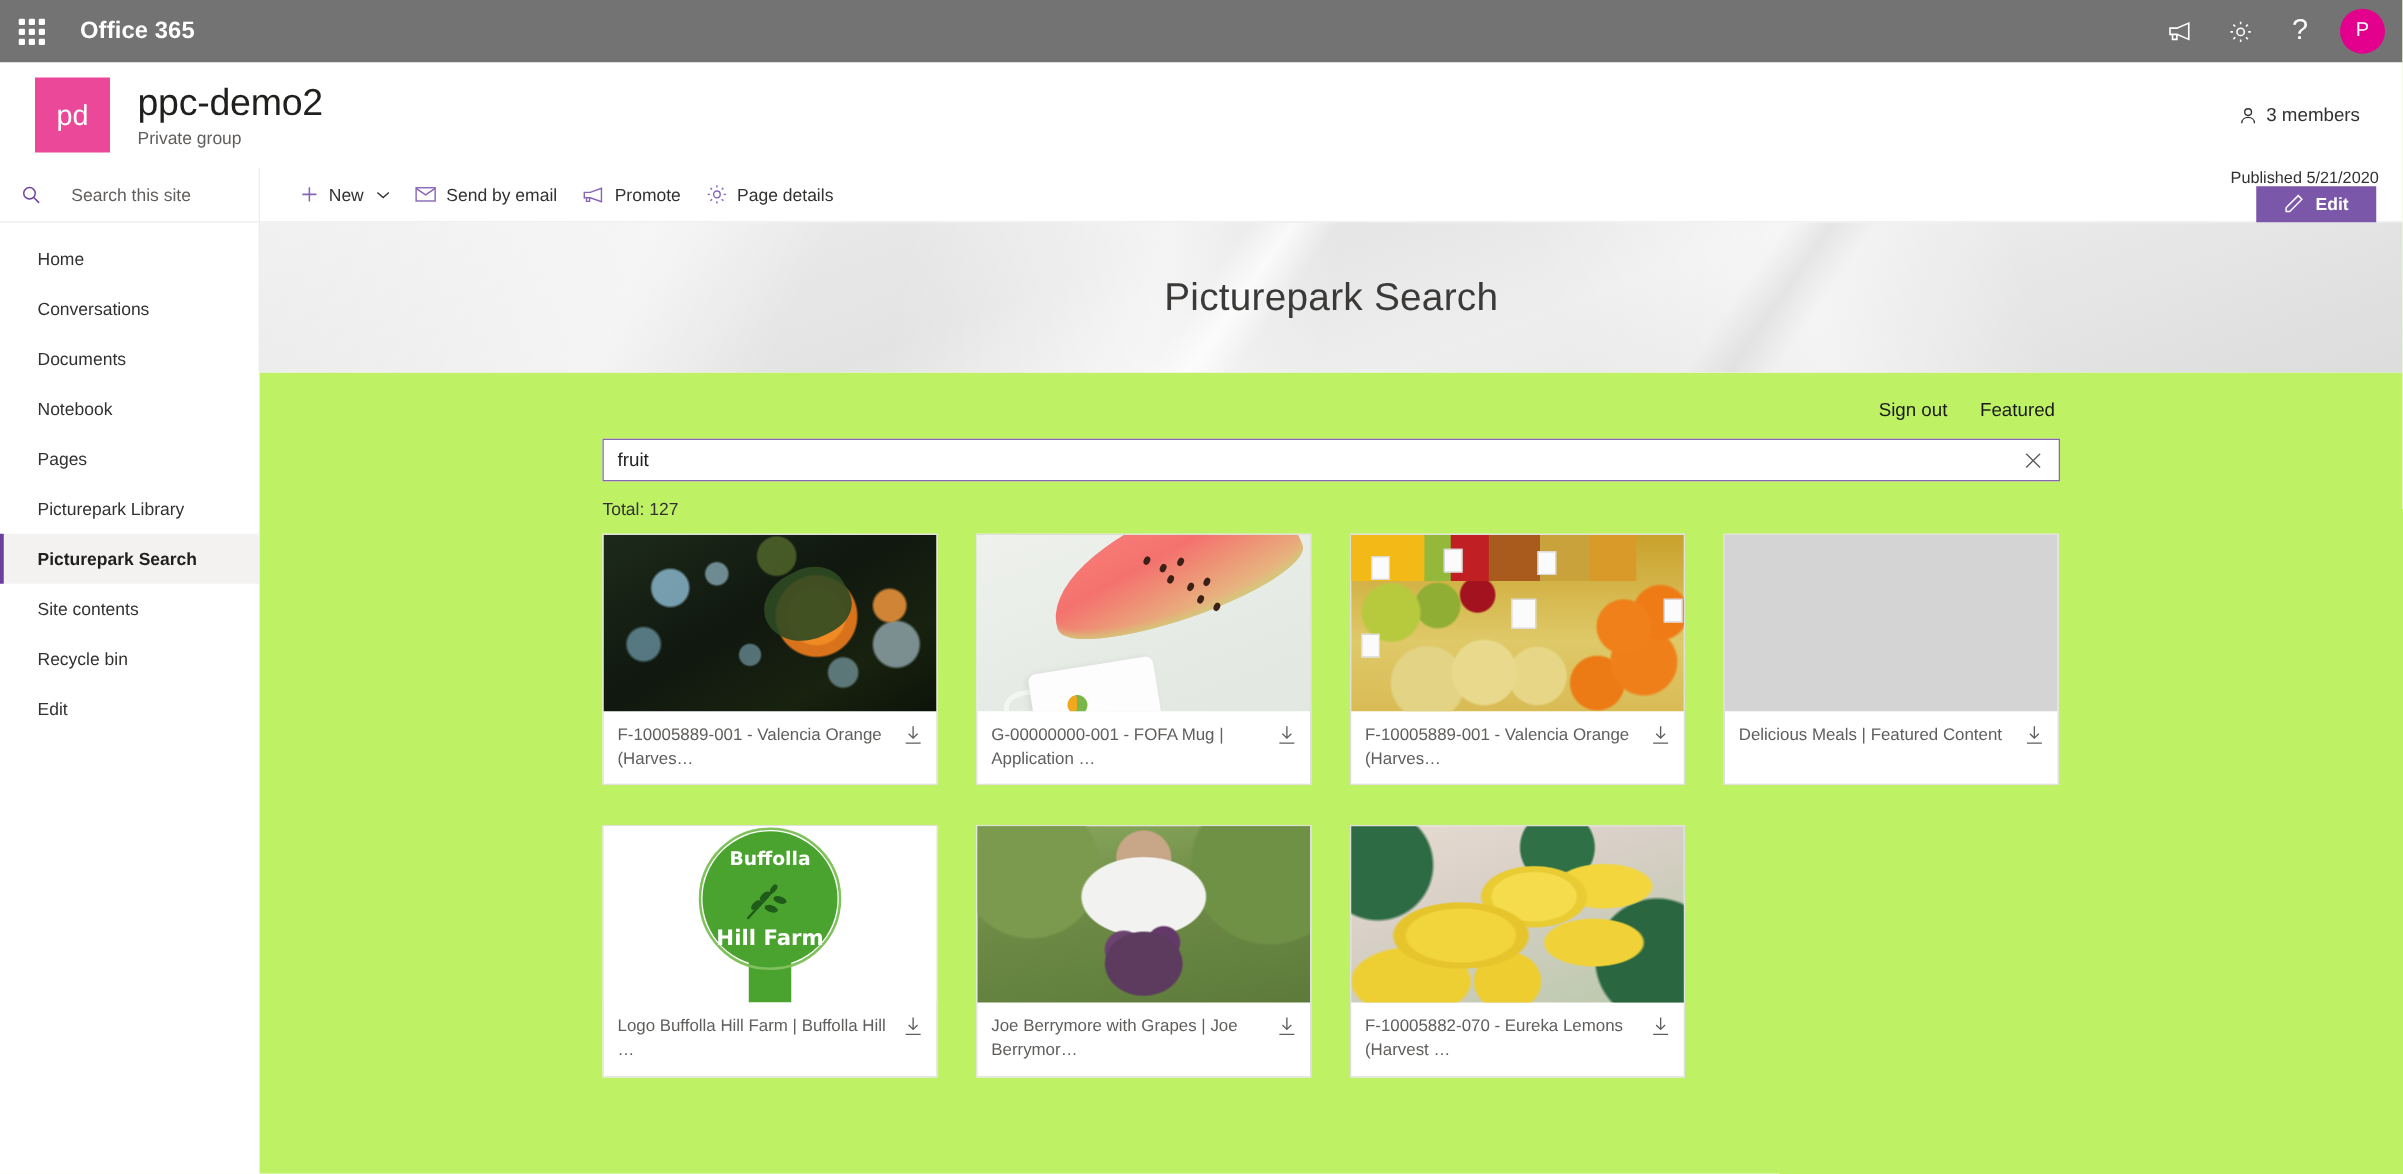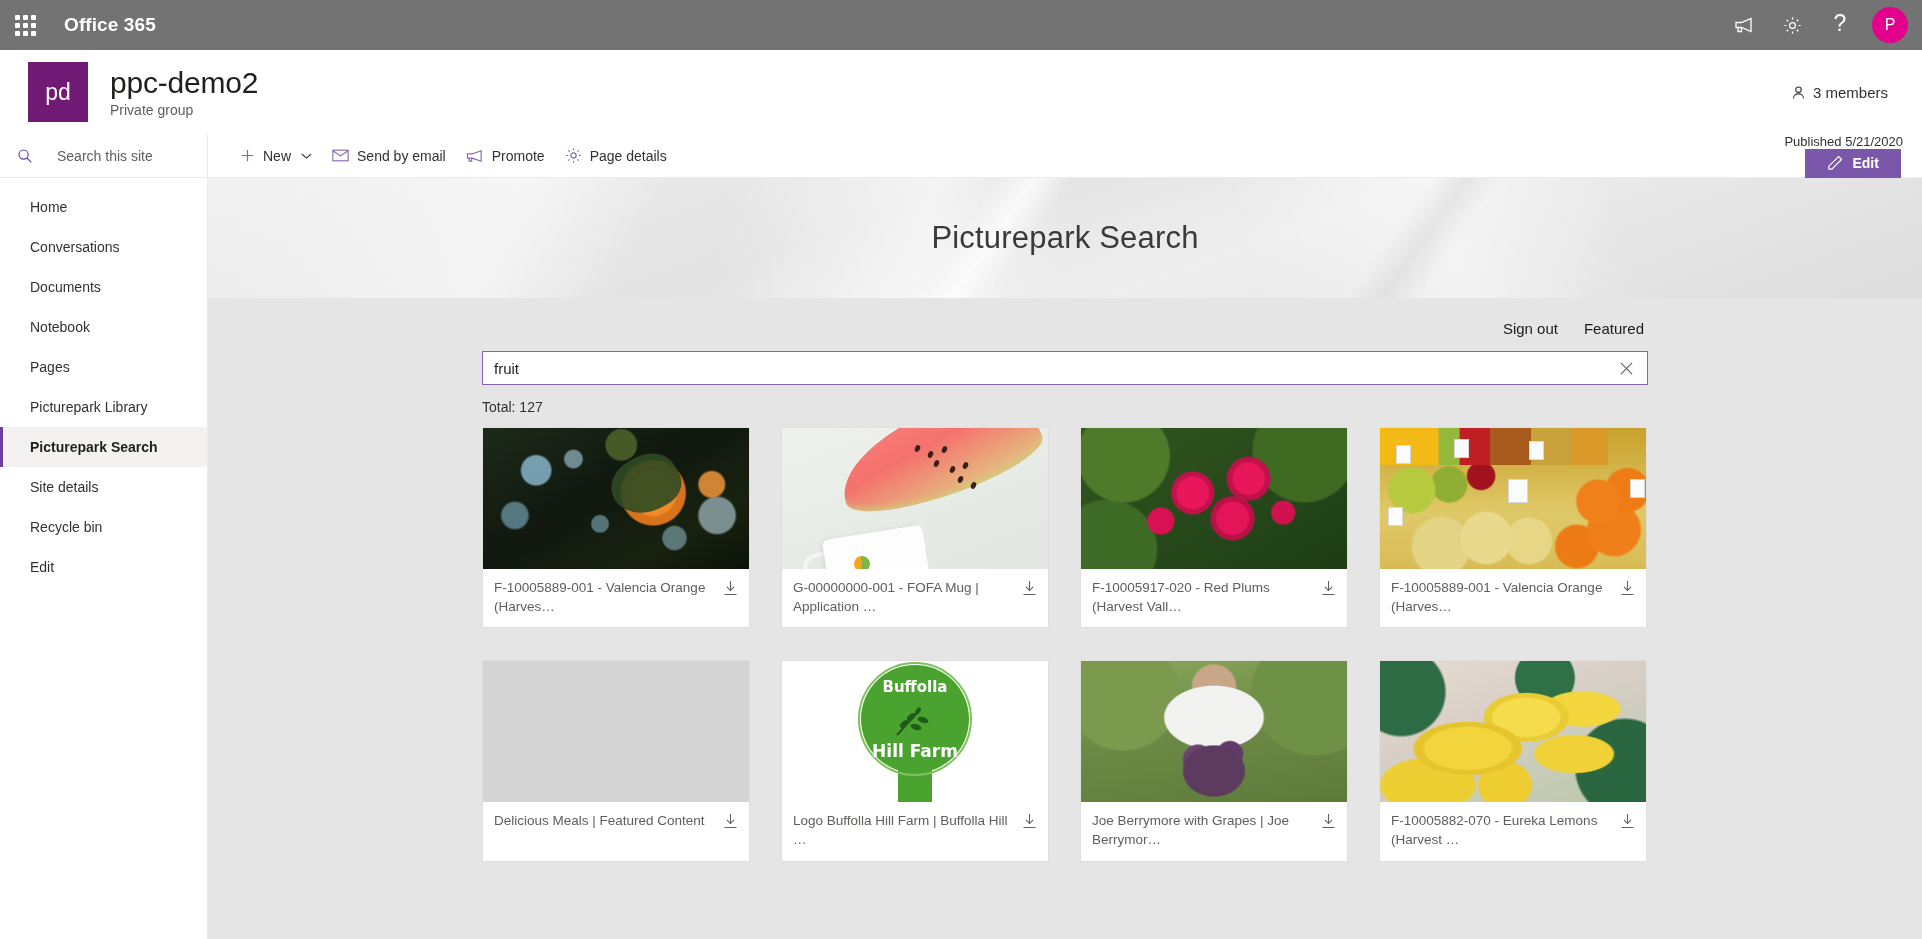--- a/index.html
+++ b/index.html
@@ -56,21 +56,21 @@
   
   .site-header {
     height: 84px; width: 100%;
     background: #fff;
     display: flex; align-items: center;
     padding: 0 26px 0 28px;
     position: relative;
   }
   .site-logo {
     width: 60px; height: 60px;
-    background: #701a75; color: #fff;
+    background: #ec4899; color: #fff;
     display: flex; align-items: center; justify-content: center;
     font-size: 23px; font-weight: 400;
     flex: none;
   }
   .site-titles { margin-left: 22px; }
   .site-title {
     font-size: 30px; font-weight: 300; color: #201f1e;
     line-height: 1.12; letter-spacing: -0.2px;
   }
   .site-sub { font-size: 14px; color: #605e5c; margin-top: 3px; }
@@ -155,21 +155,21 @@
       linear-gradient(125deg, transparent 68%, rgba(200,200,200,.35) 70%, transparent 72%);
     pointer-events:none;
   }
   .hero-title {
     font-size: 31px; font-weight: 300; color: #3b3a39;
     position: relative; z-index: 2; letter-spacing: .2px;
   }
 
   
   .webpart {
-    flex: 1; background: #e5e5e5; overflow: hidden;
+    flex: 1; background: #bef264; overflow: hidden;
     padding: 0 52px 0 52px;
   }
   .wp-inner { max-width: 1166px; margin: 0 auto; padding-top: 22px; }
   .toplinks { display: flex; justify-content: flex-end; gap: 26px; padding-right: 4px; }
   .toplink { font-size: 15px; color: #1b1b1b; cursor: pointer; }
 
   .searchrow { margin-top: 14px; position: relative; }
   .search-input {
     width: 100%; height: 34px;
     border: 1px solid #8764b8;
@@ -436,21 +436,21 @@
       <div class="nav-item">
           <span>Pages</span>
         </div>
       <div class="nav-item">
           <span>Picturepark Library</span>
         </div>
       <div class="nav-item sel">
           <span>Picturepark Search</span>
         </div>
       <div class="nav-item">
-          <span>Site details</span>
+          <span>Site contents</span>
         </div>
       <div class="nav-item">
           <span>Recycle bin</span>
         </div>
       <div class="nav-item">
           <span>Edit</span>
         </div>
     </div>
   </nav>
 
@@ -553,31 +553,20 @@
             <div class="cap">
               <div class="cap-text">G-00000000-001 - FOFA Mug | Application …</div>
               <span class="dl">
                 <svg width="15" height="16" viewBox="0 0 16 17" fill="none" stroke="#605e5c" stroke-width="1.15">
                     <path d="M8 1v10M4.2 7.4L8 11.2l3.8-3.8M1.6 15.4h12.8"></path>
                   </svg>
               </span>
             </div>
           </div>
 
-          <div class="card">
-            <div class="thumb img-plums"></div>
-            <div class="cap">
-              <div class="cap-text">F-10005917-020 - Red Plums (Harvest Vall…</div>
-              <span class="dl">
-                <svg width="15" height="16" viewBox="0 0 16 17" fill="none" stroke="#605e5c" stroke-width="1.15">
-                    <path d="M8 1v10M4.2 7.4L8 11.2l3.8-3.8M1.6 15.4h12.8"></path>
-                  </svg>
-              </span>
-            </div>
-          </div>
 
           <div class="card">
             <div class="thumb img-market">
               <div class="tag" style="left:6%;top:12%"></div>
               <div class="tag" style="left:28%;top:8%"></div>
               <div class="tag" style="left:56%;top:9%"></div>
               <div class="tag" style="left:48%;top:36%;width:20px;height:24px"></div>
               <div class="tag" style="left:3%;top:56%"></div>
               <div class="tag" style="left:94%;top:36%"></div>
             </div>

